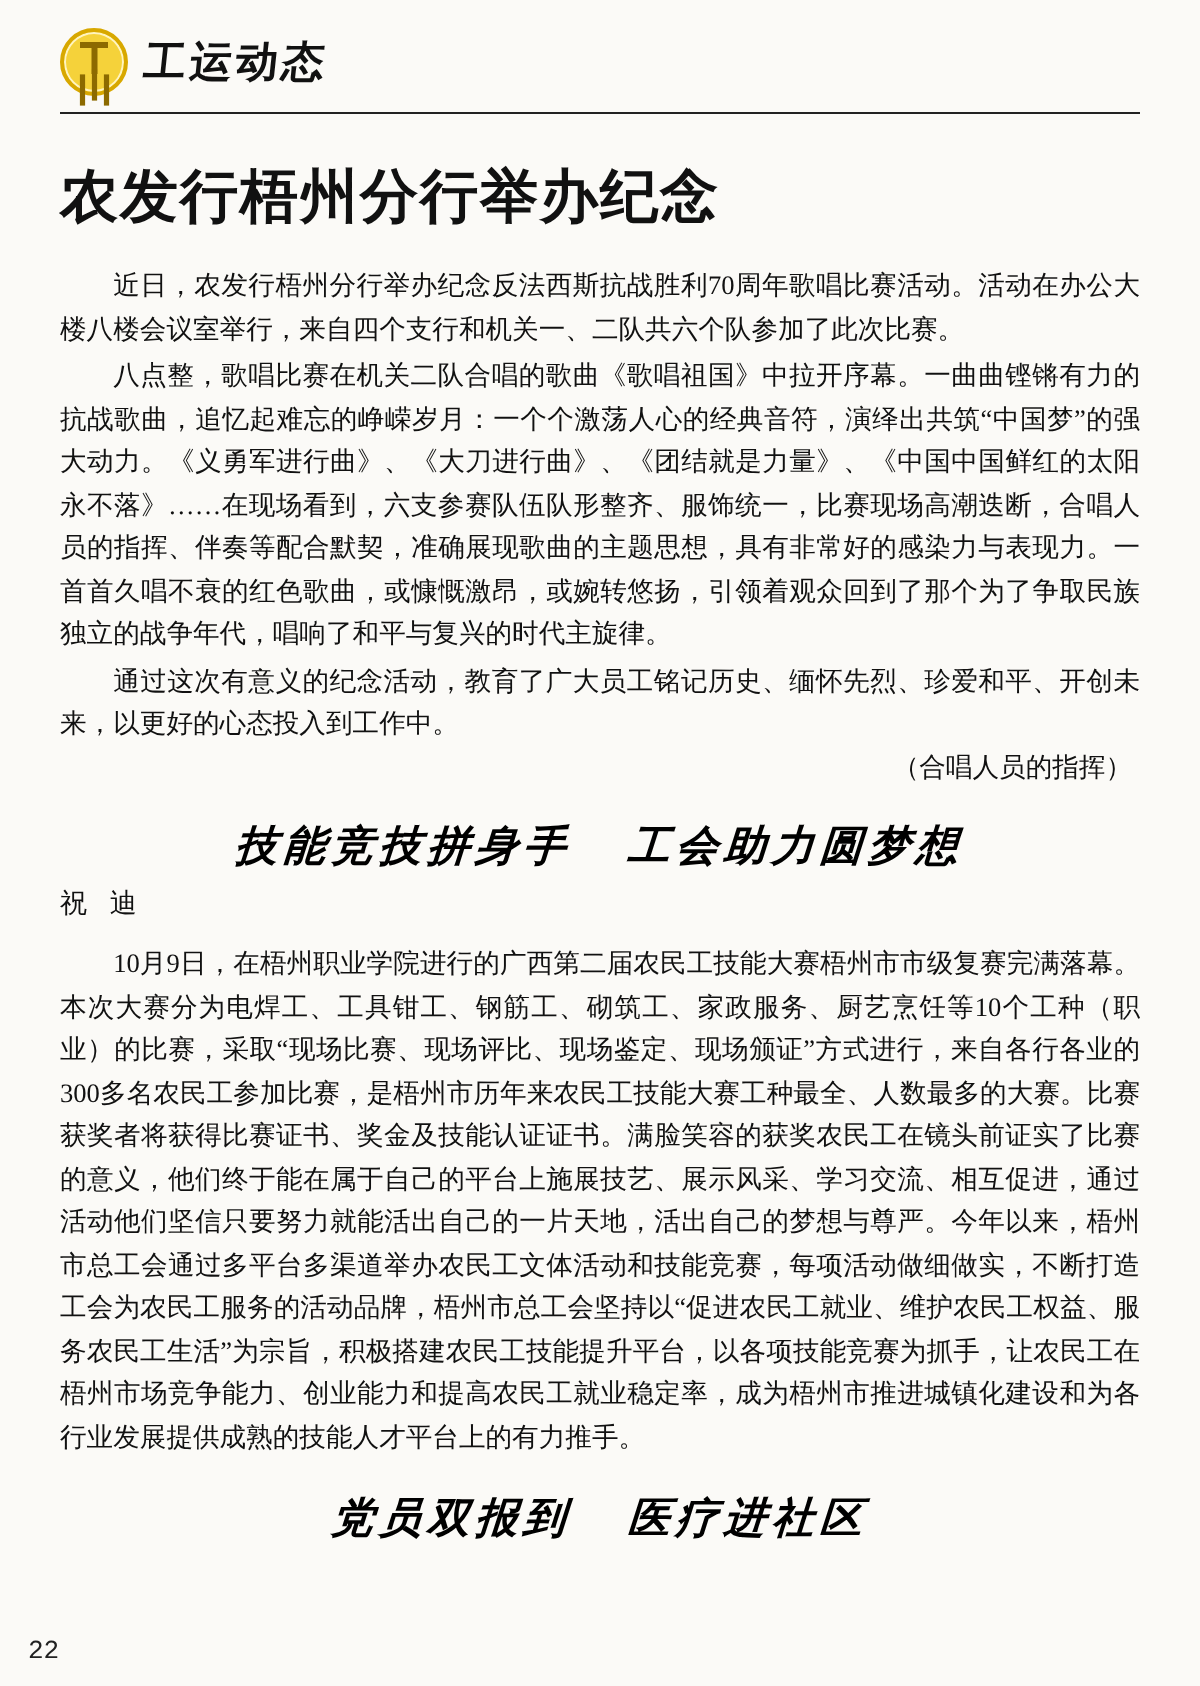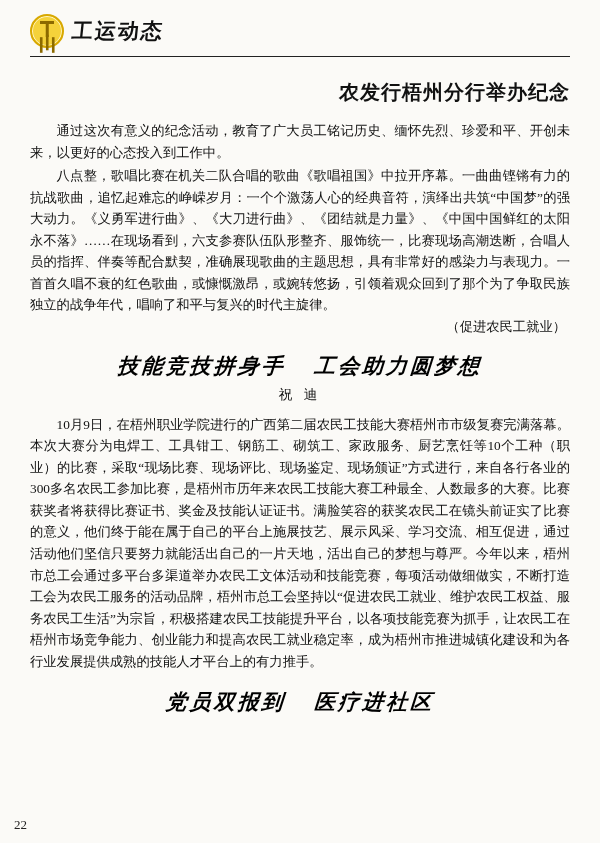--- a/index.html
+++ b/index.html
@@ -72,24 +72,24 @@
     transform: skewX(-6deg);
   }
   .rule {
     border: 0;
     border-top: 1.5px solid #222;
     margin: 2px 0 0 0;
   }
 
   
   .headline {
-    text-align: right;
+    text-align: left;
     font-family: "DejaVu Sans", "Liberation Sans", sans-serif;
     font-weight: bold;
-    font-size: 20px;
+    font-size: 29px;
     line-height: 1.35;
     margin: 22px 0 14px 0;
     letter-spacing: 1px;
   }
   .headline div {
     white-space: nowrap;
   }
 
   
   p.body {
@@ -116,54 +116,55 @@
     letter-spacing: 3px;
     margin: 16px 0 6px 0;
     color: #000;
     font-style: italic;
     transform: skewX(-4deg);
   }
   .art-title.gap {
     word-spacing: 18px;
   }
   .byline {
-    text-align: center;
+    text-align: left;
     font-size: 13.5px;
     margin: 0 0 10px 0;
     letter-spacing: 4px;
   }
 
   
   .folio {
     position: absolute;
     left: 14px;
     bottom: 10px;
     font-size: 13px;
-    font-family: Liberation Serif, serif;
+    font-family: Liberation Mono, monospace;
     color: #222;
   }
 </style>
 </head>
 <body>
 
 <div class="page">
 
   <div class="masthead">
     <div class="logo"></div>
     <div class="masthead-title">工运动态</div>
   </div>
   <hr class="rule">
 
   <div class="headline">
     <div>农发行梧州分行举办纪念</div>
   </div>
 
+  <p class="body">近日，农发行梧州分行举办纪念反法西斯抗战胜利70周年歌唱比赛活动。活动在办公大楼八楼会议室举行，来自四个支行和机关一、二队共六个队参加了此次比赛。</p>
+  <p class="body">八点整，歌唱比赛在机关二队合唱的歌曲《歌唱祖国》中拉开序幕。一曲曲铿锵有力的抗战歌曲，追忆起难忘的峥嵘岁月：一个个激荡人心的经典音符，演绎出共筑“中国梦”的强大动力。《义勇军进行曲》、《大刀进行曲》、《团结就是力量》、《中国中国鲜红的太阳永不落》……在现场看到，六支参赛队伍队形整齐、服饰统一，比赛现场高潮迭断，合唱人员的指挥、伴奏等配合默契，准确展现歌曲的主题思想，具有非常好的感染力与表现力。一首首久唱不衰的红色歌曲，或慷慨激昂，或婉转悠扬，引领着观众回到了那个为了争取民族独立的战争年代，唱响了和平与复兴的时代主旋律。</p>
   <p class="body">通过这次有意义的纪念活动，教育了广大员工铭记历史、缅怀先烈、珍爱和平、开创未来，以更好的心态投入到工作中。</p>
-  <p class="body">八点整，歌唱比赛在机关二队合唱的歌曲《歌唱祖国》中拉开序幕。一曲曲铿锵有力的抗战歌曲，追忆起难忘的峥嵘岁月：一个个激荡人心的经典音符，演绎出共筑“中国梦”的强大动力。《义勇军进行曲》、《大刀进行曲》、《团结就是力量》、《中国中国鲜红的太阳永不落》……在现场看到，六支参赛队伍队形整齐、服饰统一，比赛现场高潮迭断，合唱人员的指挥、伴奏等配合默契，准确展现歌曲的主题思想，具有非常好的感染力与表现力。一首首久唱不衰的红色歌曲，或慷慨激昂，或婉转悠扬，引领着观众回到了那个为了争取民族独立的战争年代，唱响了和平与复兴的时代主旋律。</p>
-  <div class="signature">（促进农民工就业）</div>
+  <div class="signature">（合唱人员的指挥）</div>
 
   <div class="art-title gap">技能竞技拼身手 工会助力圆梦想</div>
   <div class="byline">祝 迪</div>
   <p class="body">10月9日，在梧州职业学院进行的广西第二届农民工技能大赛梧州市市级复赛完满落幕。本次大赛分为电焊工、工具钳工、钢筋工、砌筑工、家政服务、厨艺烹饪等10个工种（职业）的比赛，采取“现场比赛、现场评比、现场鉴定、现场颁证”方式进行，来自各行各业的300多名农民工参加比赛，是梧州市历年来农民工技能大赛工种最全、人数最多的大赛。比赛获奖者将获得比赛证书、奖金及技能认证证书。满脸笑容的获奖农民工在镜头前证实了比赛的意义，他们终于能在属于自己的平台上施展技艺、展示风采、学习交流、相互促进，通过活动他们坚信只要努力就能活出自己的一片天地，活出自己的梦想与尊严。今年以来，梧州市总工会通过多平台多渠道举办农民工文体活动和技能竞赛，每项活动做细做实，不断打造工会为农民工服务的活动品牌，梧州市总工会坚持以“促进农民工就业、维护农民工权益、服务农民工生活”为宗旨，积极搭建农民工技能提升平台，以各项技能竞赛为抓手，让农民工在梧州市场竞争能力、创业能力和提高农民工就业稳定率，成为梧州市推进城镇化建设和为各行业发展提供成熟的技能人才平台上的有力推手。</p>
 
   <div class="art-title gap">党员双报到 医疗进社区</div>
 
   <div class="folio">22</div>
 </div>
 

